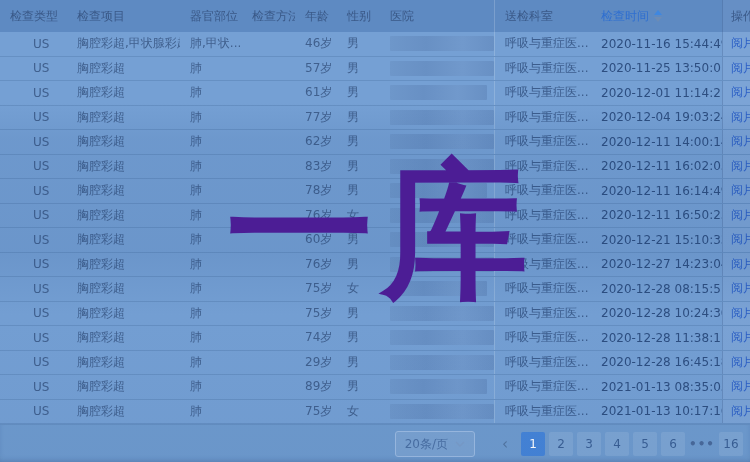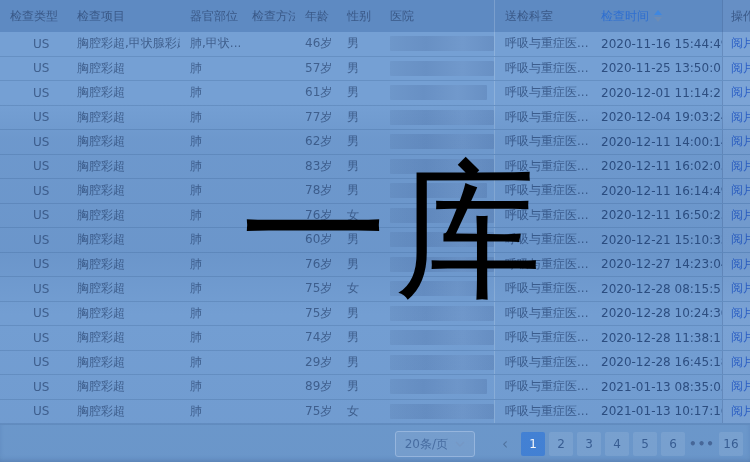--- a/index.html
+++ b/index.html
@@ -69,22 +69,22 @@
   .pbtn.ellipsis{background:transparent;letter-spacing:1px;font-weight:bold;color:#49699a;}
   
   .tint{
     position:absolute;inset:0;z-index:5;pointer-events:none;
     background:linear-gradient(180deg,
       rgba(20,60,120,0) 0%,rgba(20,60,120,0) 22%,
       rgba(20,60,120,.08) 30%,rgba(20,60,120,.10) 55%,
       rgba(20,60,120,.02) 68%,rgba(20,60,120,.05) 100%);
   }
   .watermark{
-    position:absolute;left:240px;top:150px;z-index:6;pointer-events:none;
-    font-size:148px;font-weight:normal;color:#000000;letter-spacing:6px;line-height:1.1;
+    position:absolute;left:226px;top:150px;z-index:6;pointer-events:none;
+    font-size:148px;font-weight:bold;color:#4c1d95;letter-spacing:6px;line-height:1.1;
     white-space:nowrap;
   }
 </style>
 </head>
 <body>
 
 <div class="screen">
 
   <div class="thead">
     <div class="th c1">检查类型</div>

